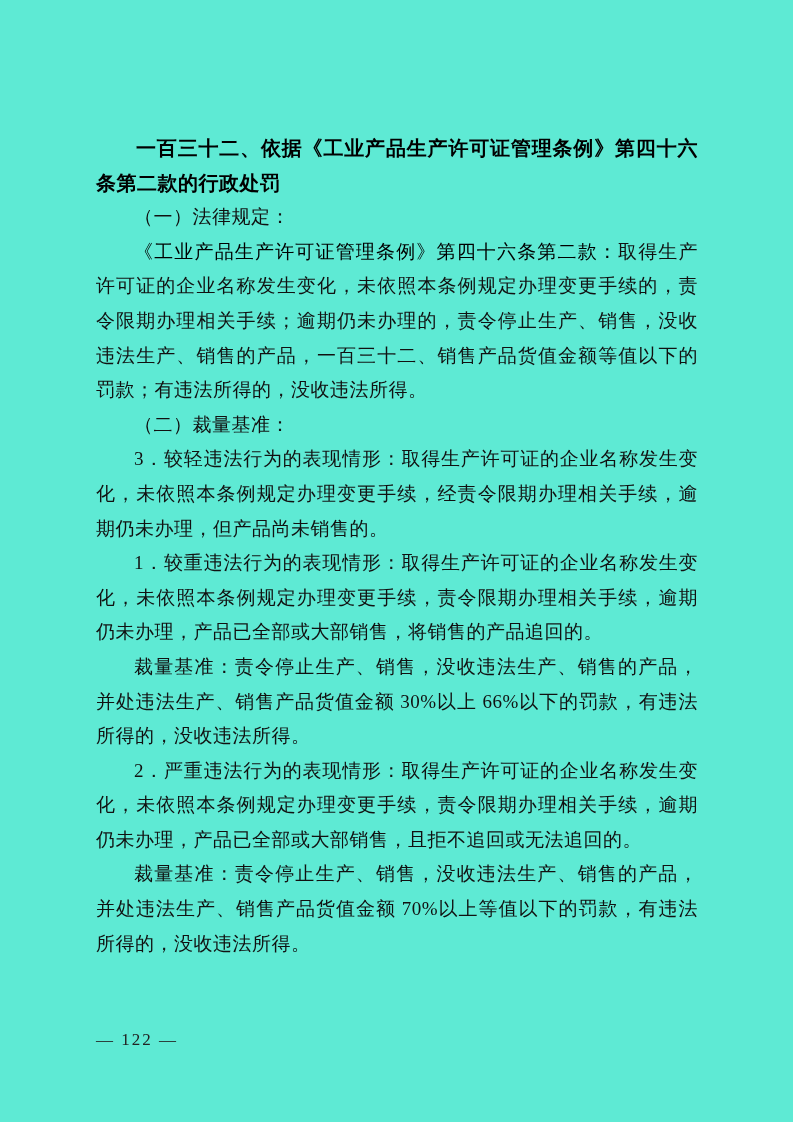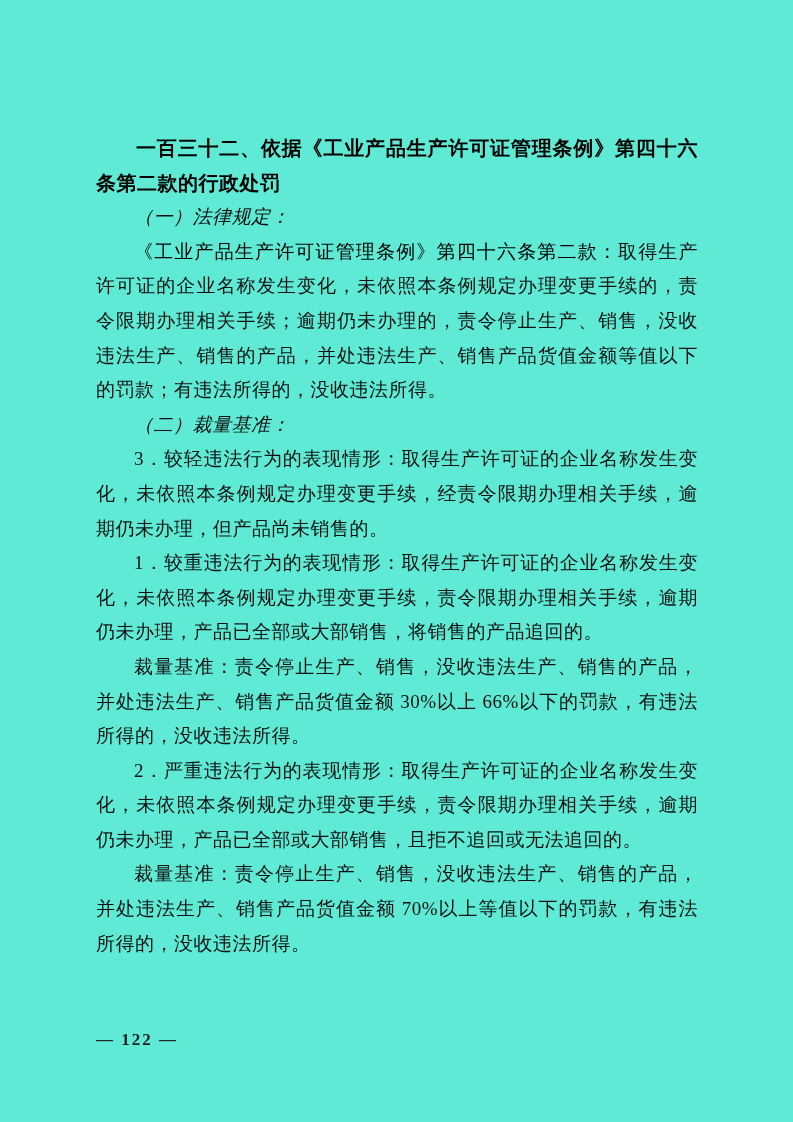--- a/index.html
+++ b/index.html
@@ -29,48 +29,46 @@
     text-align: justify;
     text-indent: 2em;
     letter-spacing: 0.5px;
   }
   p.doc-title {
     font-weight: bold;
     font-size: 20px;
     color: #000000;
   }
   p.kaiti-heading {
-    font-style: italic; 
   }
   .bold-lead {
     font-weight: normal;
     color: #000000;
   }
   .footer {
     position: absolute;
     left: 96px;
     top: 1028px;
     font-size: 17px;
     line-height: 24px;
     color: #222222;
     letter-spacing: 2px;
-    font-weight: bold;
   }
 </style>
 </head>
 <body>
 
 <div class="page">
   <div class="content">
 
     <p class="doc-title">一百三十二、依据《工业产品生产许可证管理条例》第四十六条第二款的行政处罚</p>
 
     <p class="kaiti-heading">（一）法律规定：</p>
 
-    <p><span class="bold-lead">《工业产品生产许可证管理条例》第四十六条第二款：</span><span>取得生产许可证的企业名称发生变化，未依照本条例规定办理变更手续的，责令限期办理相关手续；逾期仍未办理的，责令停止生产、销售，没收违法生产、销售的产品，并处违法生产、销售产品货值金额等值以下的罚款；有违法所得的，没收违法所得。</span></p>
+    <p><span class="bold-lead">《工业产品生产许可证管理条例》第四十六条第二款：</span><span>取得生产许可证的企业名称发生变化，未依照本条例规定办理变更手续的，责令限期办理相关手续；逾期仍未办理的，责令停止生产、销售，没收违法生产、销售的产品，一百三十二、销售产品货值金额等值以下的罚款；有违法所得的，没收违法所得。</span></p>
 
     <p class="kaiti-heading">（二）裁量基准：</p>
 
     <p>3．较轻违法行为的表现情形：取得生产许可证的企业名称发生变化，未依照本条例规定办理变更手续，经责令限期办理相关手续，逾期仍未办理，但产品尚未销售的。</p>
 
 
     <p>1．较重违法行为的表现情形：取得生产许可证的企业名称发生变化，未依照本条例规定办理变更手续，责令限期办理相关手续，逾期仍未办理，产品已全部或大部销售，将销售的产品追回的。</p>
 
     <p>裁量基准：责令停止生产、销售，没收违法生产、销售的产品，并处违法生产、销售产品货值金额 30%以上 66%以下的罚款，有违法所得的，没收违法所得。</p>
 

